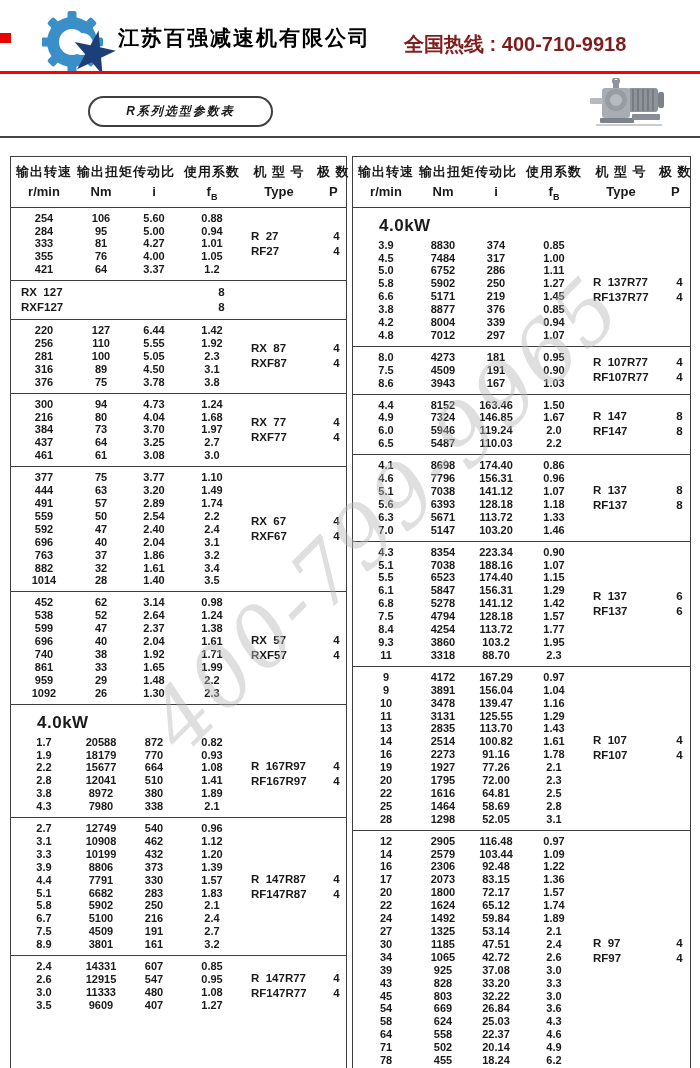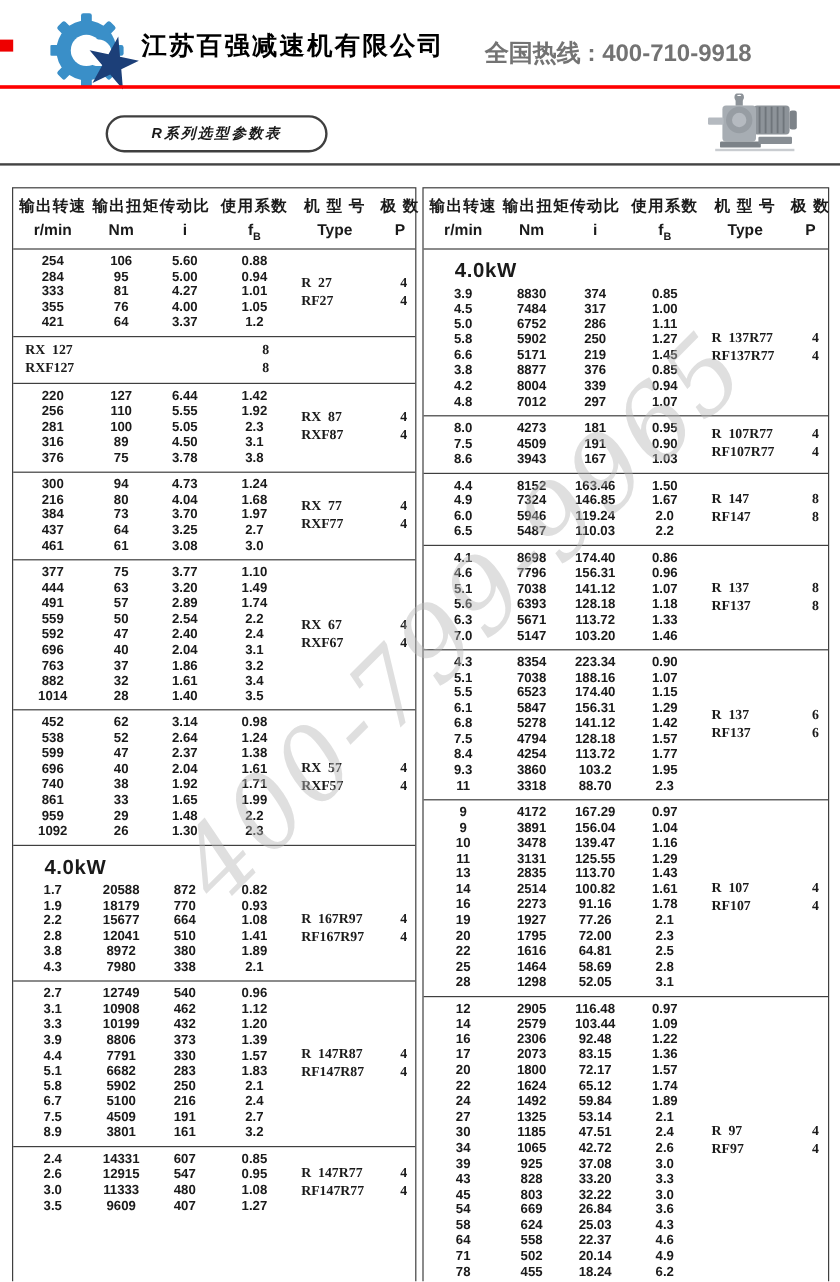--- a/index.html
+++ b/index.html
@@ -8,21 +8,21 @@
     font-family:"Liberation Sans","DejaVu Sans",sans-serif;color:#1a1a1a;
   }
   
   .corner-mark{position:absolute;left:0;top:33px;width:11px;height:10px;background:#ee0000;}
   .logo{position:absolute;left:42px;top:6px;width:80px;height:82px;}
   .company-name{
     position:absolute;left:118px;top:24px;margin:0;font-size:21px;font-weight:700;
     letter-spacing:2px;color:#000;white-space:nowrap;text-align:center;
   }
   .hotline{
-    position:absolute;left:404px;top:31px;font-size:20px;font-weight:700;color:#737373;white-space:nowrap;
+    position:absolute;left:404px;top:31px;font-size:20px;font-weight:700;color:#7f1d1d;white-space:nowrap;
   }
   .red-rule{position:absolute;left:0;top:71px;width:700px;height:3px;background:#ff0000;}
   .title-box{
     position:absolute;left:88px;top:96px;width:185px;height:31px;
     border:2px solid #3f3f3f;border-radius:16px;box-sizing:border-box;
     display:flex;align-items:center;justify-content:center;
   }
   .title-box span{font-size:12px;font-weight:700;font-style:italic;letter-spacing:2px;}
   .product-img{position:absolute;left:588px;top:78px;width:80px;height:54px;}
   .gray-rule{position:absolute;left:0;top:136px;width:700px;height:2px;background:#444;}
@@ -43,21 +43,21 @@
   .ph .en sub{font-size:9px;}
   
   .section{padding:4px 0;}
   .section + .section{border-top:1px solid #3f3f3f;}
   .power-label{font-size:17px;font-weight:700;padding:4px 0 3px 26px;letter-spacing:0.5px;}
   .section-body{display:flex;}
   .rows{width:230px;}
   .drow{display:grid;grid-template-columns:66px 48px 58px 58px;}
   .drow .c{text-align:center;font-size:11px;font-weight:700;line-height:12.9px;white-space:nowrap;}
   .side{flex:1;display:flex;flex-direction:column;justify-content:center;}
-  .type-line{display:flex;align-items:flex-end;line-height:15px;font-family:Liberation Serif, serif;}
+  .type-line{display:flex;align-items:flex-end;line-height:15px;}
   .type-text{width:76px;padding-left:10px;font-size:11.5px;font-weight:700;white-space:pre;}
   .p-text{flex:1;text-align:center;font-size:11.5px;font-weight:700;}
   
   .watermark{
     position:absolute;left:40px;top:465px;width:690px;text-align:center;
     transform:rotate(-45deg);transform-origin:50% 50%;
     font-family:"DejaVu Serif","Liberation Serif",serif;font-style:italic;
     font-size:84px;letter-spacing:3px;color:rgba(185,185,185,0.45);
     pointer-events:none;z-index:6;white-space:nowrap;
   }

